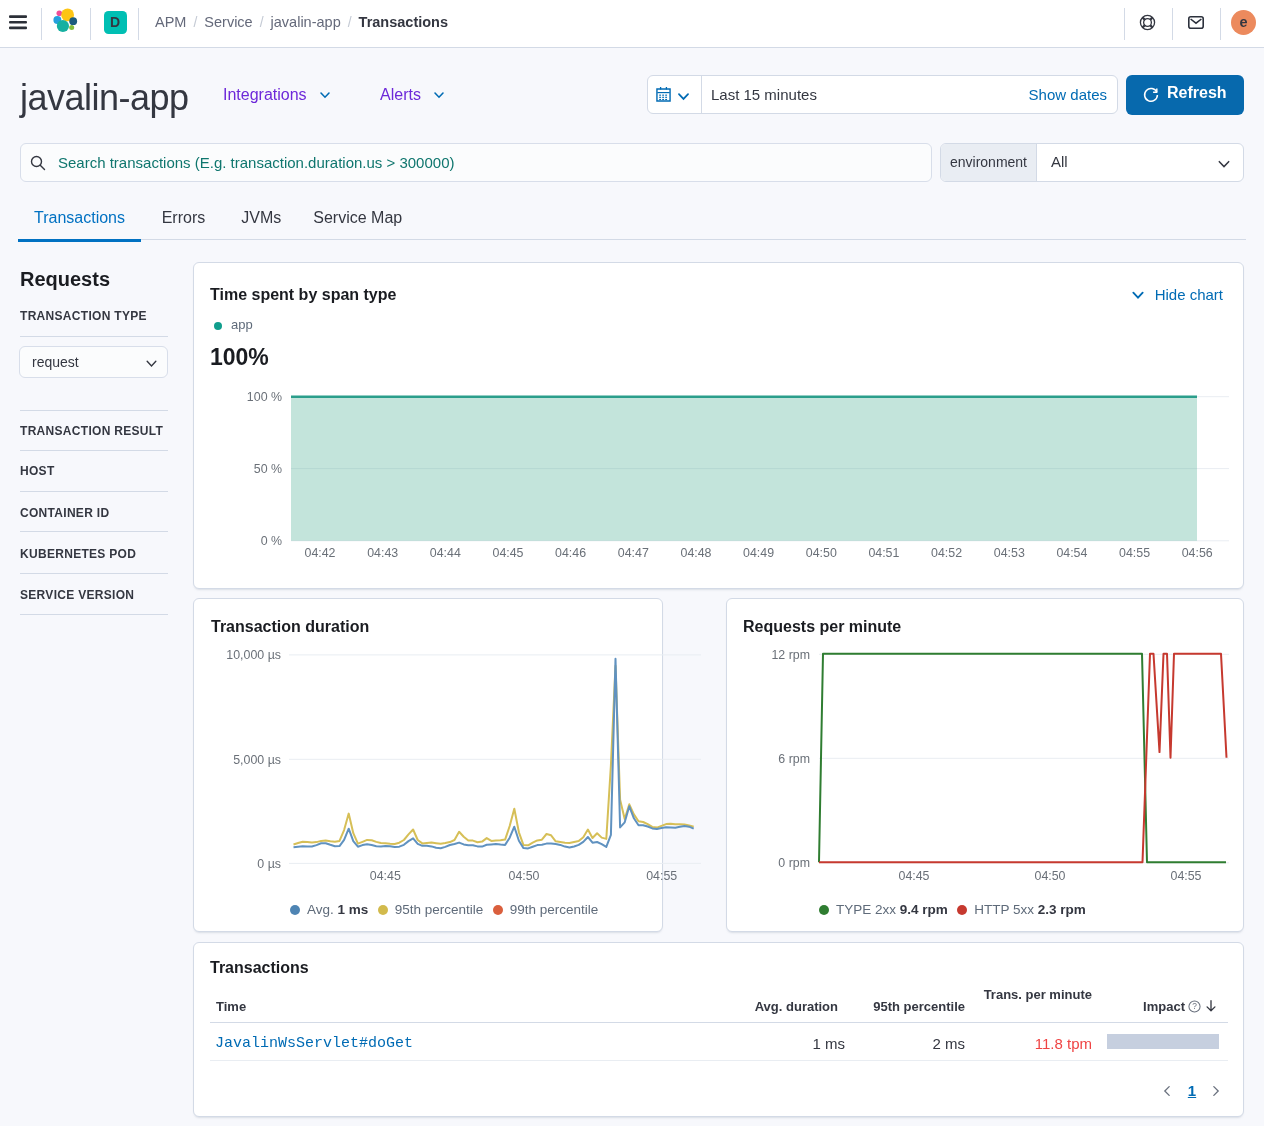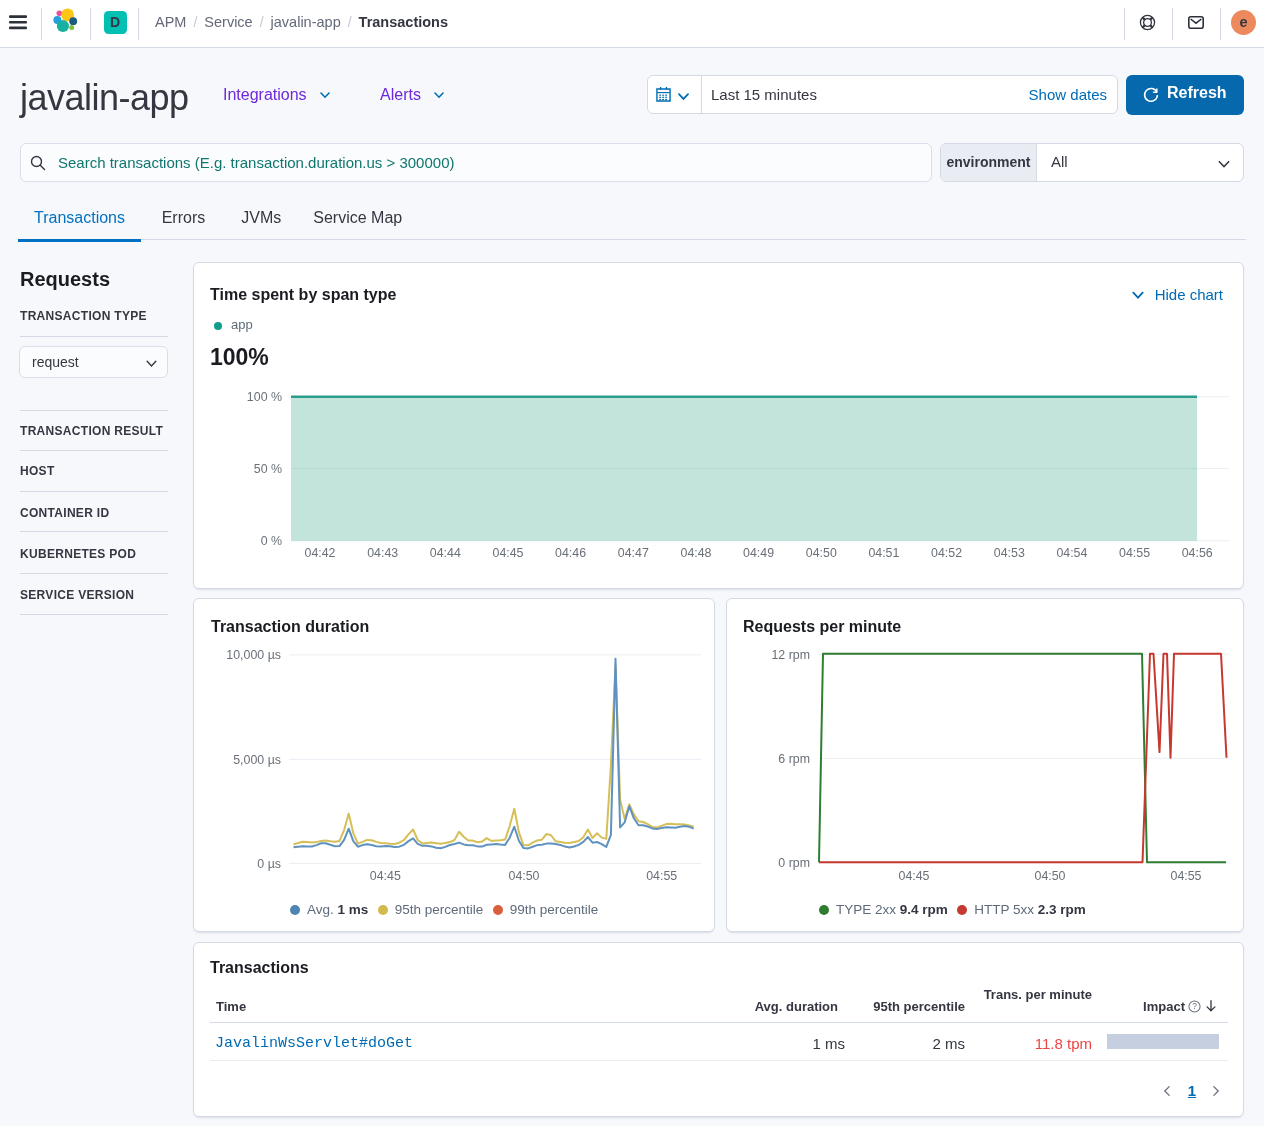--- a/index.html
+++ b/index.html
@@ -105,21 +105,21 @@
 </div>
 
 <div class="abs" style="left:20px;top:143px;width:912px;height:39px;background:#fbfcfd;border:1px solid #d8deea;border-radius:6px;">
   <svg class="abs" style="left:9px;top:11px" width="16" height="16" viewBox="0 0 16 16" fill="none" stroke="#343741" stroke-width="1.4">
     <circle cx="6.5" cy="6.5" r="5"></circle>
         <path d="M10.5 10.5 L14.5 14.5" stroke-linecap="round"></path>
   </svg>
   <div class="abs" style="left:37px;top:10px;font-size:15px;color:#0f766e;">Search transactions (E.g. transaction.duration.us &gt; 300000)</div>
 </div>
 <div class="abs" style="left:940px;top:143px;width:304px;height:39px;background:#fff;border:1px solid #d3dae6;border-radius:6px;overflow:hidden;">
-  <div class="abs" style="left:0;top:0;width:96px;height:37px;background:#e9edf3;border-right:1px solid #d3dae6;text-align:center;line-height:37px;font-size:14px;font-weight:700;color:#343741;">environment</div>
+  <div class="abs" style="left:0;top:0;width:96px;height:37px;background:#e9edf3;border-right:1px solid #d3dae6;text-align:center;line-height:37px;font-size:14px;font-weight:400;color:#343741;">environment</div>
   <div class="abs" style="left:110px;top:9px;font-size:15px;color:#343741;">All</div>
   <svg class="abs" style="left:276px;top:13px" width="14" height="14" viewBox="0 0 12 12">
         <path d="M2 4 L6 8.2 L10 4" fill="none" stroke="#343741" stroke-width="1.3" stroke-linecap="round"></path>
       </svg>
 </div>
 
 <div class="abs" style="left:18px;top:196px;width:1228px;height:44px;border-bottom:1px solid #d3dae6;">
   <div class="tab" style="color:#0071c2;border-bottom:3px solid #0071c2;">Transactions</div><div class="tab" style="margin-left:4.7px;">Errors</div><div class="tab" style="margin-left:4px;">JVMs</div><div class="tab" style="margin-left:0px;">Service Map</div>
 </div>
 <div class="abs" style="left:20px;top:268px;font-size:20px;font-weight:700;color:#1a1c21;">Requests</div>
@@ -171,21 +171,21 @@
         <text class="tick" x="627.3" y="293.5" text-anchor="middle">04:50</text>
         <text class="tick" x="689.9" y="293.5" text-anchor="middle">04:51</text>
         <text class="tick" x="752.6" y="293.5" text-anchor="middle">04:52</text>
         <text class="tick" x="815.3" y="293.5" text-anchor="middle">04:53</text>
         <text class="tick" x="877.9" y="293.5" text-anchor="middle">04:54</text>
         <text class="tick" x="940.6" y="293.5" text-anchor="middle">04:55</text>
         <text class="tick" x="1003.2" y="293.5" text-anchor="middle">04:56</text>
   </svg>
 </div>
 
-<div class="panel" style="left:193px;top:598px;width:522px;height:334px;">
+<div class="panel" style="left:193px;top:598px;width:470px;height:334px;">
   <div class="abs ptitle" style="left:17px;top:19px;">Transaction duration</div>
   <svg class="abs" style="left:0;top:0" width="520" height="332" viewBox="0 0 520 332">
     <line x1="95" y1="55.9" x2="507" y2="55.9" stroke="#e9edf2" stroke-width="1"></line>
     <line x1="95" y1="160.3" x2="507" y2="160.3" stroke="#e9edf2" stroke-width="1"></line>
     <line x1="95" y1="264.4" x2="507" y2="264.4" stroke="#e9edf2" stroke-width="1"></line>
     <text class="tick" x="87" y="60.2" text-anchor="end">10,000 µs</text>
     <text class="tick" x="87" y="164.6" text-anchor="end">5,000 µs</text>
     <text class="tick" x="87" y="268.7" text-anchor="end">0 µs</text>
     <text class="tick" x="191.3" y="280.5" text-anchor="middle">04:45</text>
     <text class="tick" x="330" y="280.5" text-anchor="middle">04:50</text>

